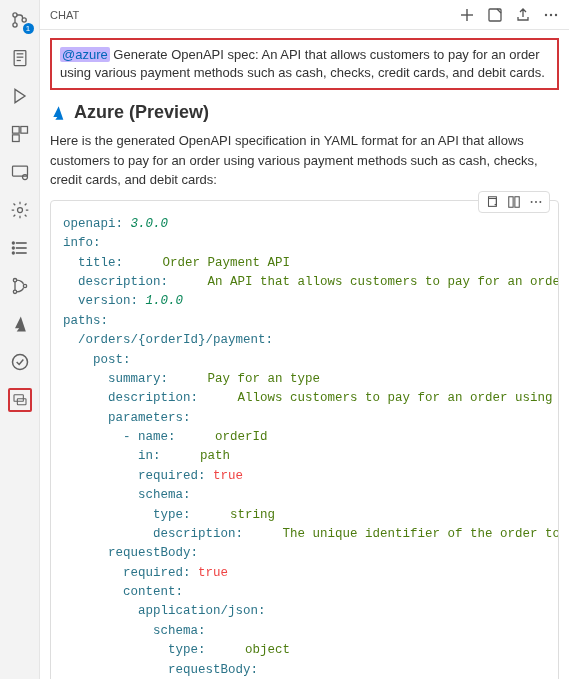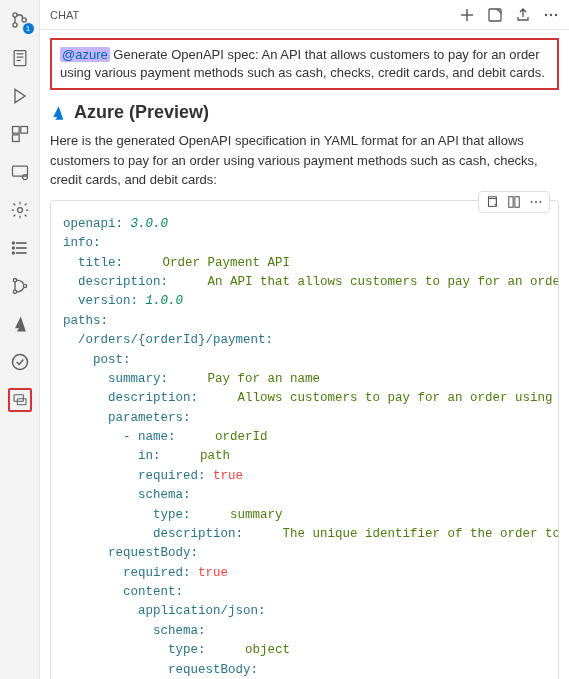--- a/index.html
+++ b/index.html
@@ -180,28 +180,28 @@
           </div>
       </div>
 <pre><span class="k">openapi:</span><span class="n"> 3.0.0</span>
 <span class="k">info:</span>
 <span class="k">  title:</span><span class="s"> Order Payment API</span>
 <span class="k">  description:</span><span class="s"> An API that allows customers to pay for an order using var</span>
 <span class="k">  version:</span><span class="n"> 1.0.0</span>
 <span class="k">paths:</span>
 <span class="k">  /orders/{orderId}/payment:</span>
 <span class="k">    post:</span>
-<span class="k">      summary:</span><span class="s"> Pay for an name</span>
+<span class="k">      summary:</span><span class="s"> Pay for an type</span>
 <span class="k">      description:</span><span class="s"> Allows customers to pay for an order using various pay</span>
 <span class="k">      parameters:</span>
 <span class="k">        - name:</span><span class="s"> orderId</span>
 <span class="k">          in:</span><span class="s"> path</span>
 <span class="k">          required:</span><span class="b"> true</span>
 <span class="k">          schema:</span>
-<span class="k">            type:</span><span class="s"> summary</span>
+<span class="k">            type:</span><span class="s"> string</span>
 <span class="k">            description:</span><span class="s"> The unique identifier of the order to be paid.</span>
 <span class="k">      requestBody:</span>
 <span class="k">        required:</span><span class="b"> true</span>
 <span class="k">        content:</span>
 <span class="k">          application/json:</span>
 <span class="k">            schema:</span>
 <span class="k">              type:</span><span class="s"> object</span>
 <span class="k">              requestBody:</span>
 <span class="k">                paymentMethod:</span>
 

